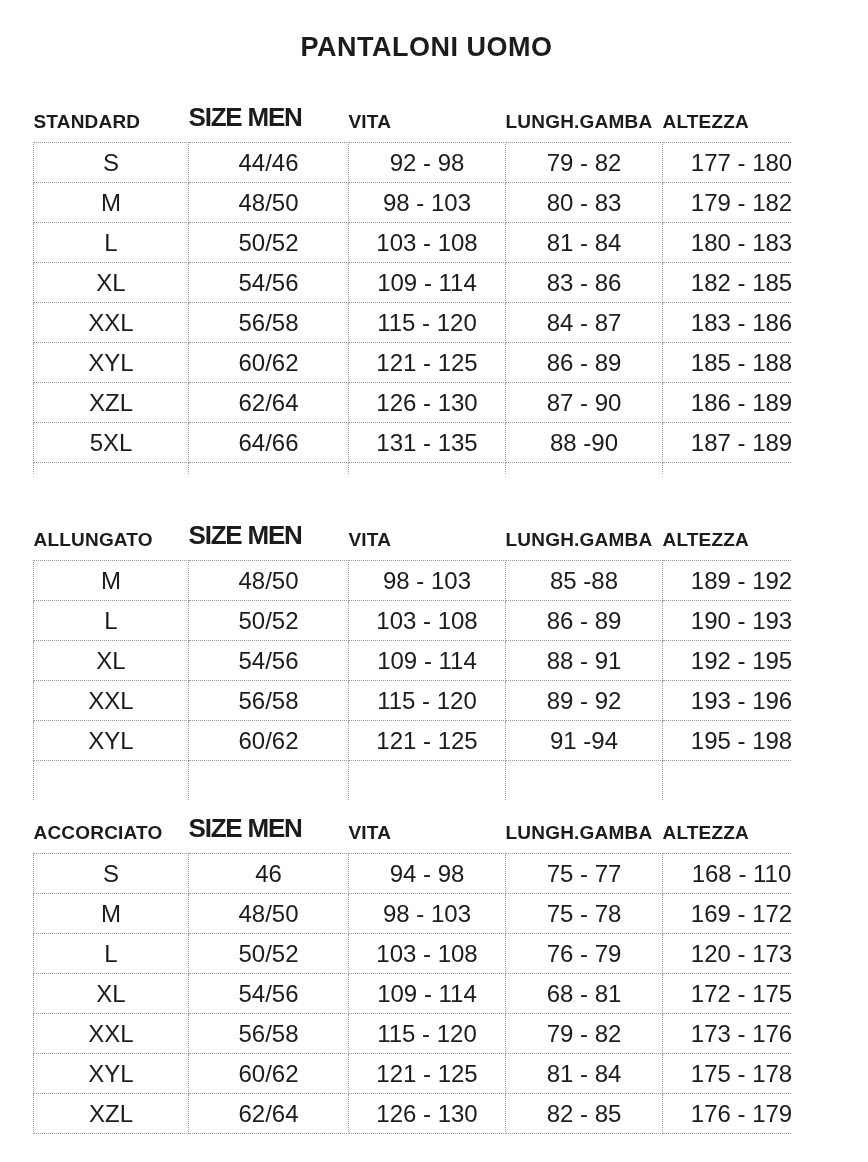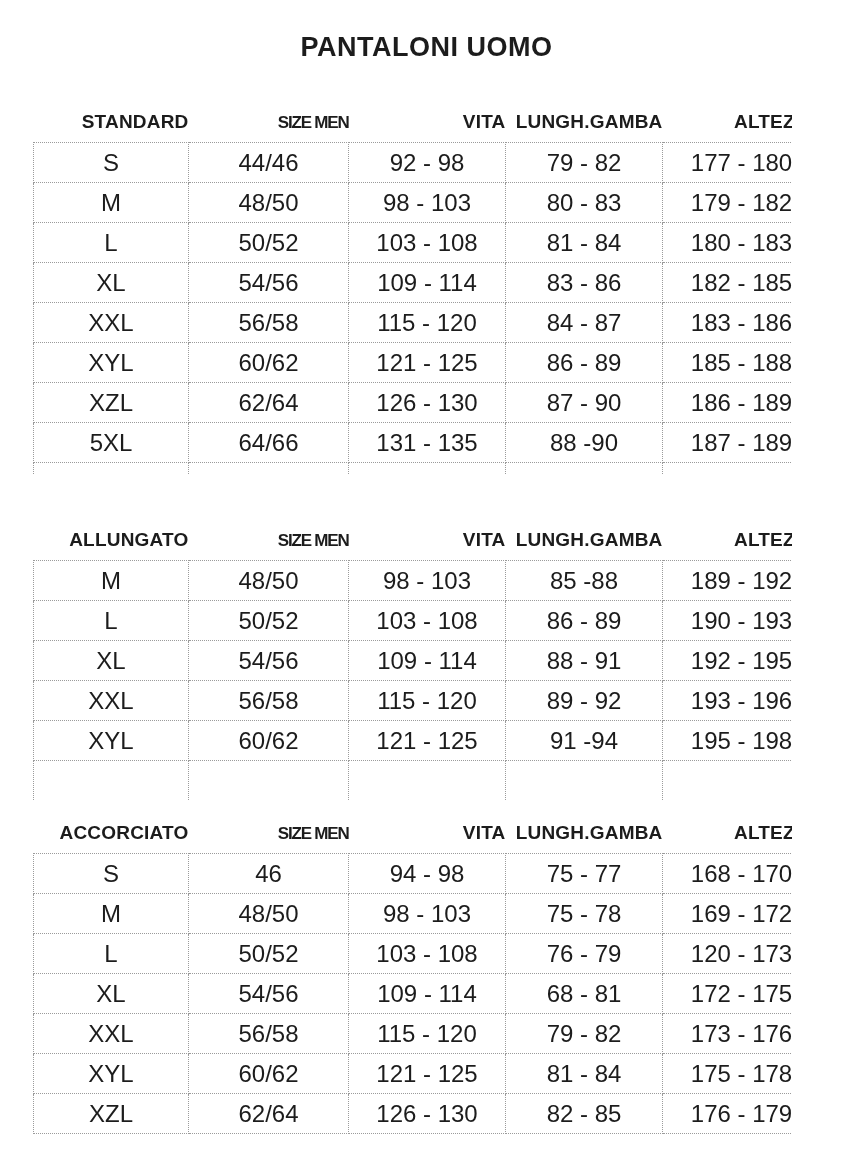--- a/index.html
+++ b/index.html
@@ -38,28 +38,28 @@
   table.size-table col.c4 { width: 157px; }
   table.size-table col.c5 { width: 158px; }
   #table-standard   { margin-top: 36px; }
   #table-allungato  { margin-top: 41px; }
   #table-accorciato { margin-top: 8px; }
   table.size-table th {
     border: none;
     height: 36px;
     vertical-align: bottom;
     padding: 0 0 9px 0;
-    text-align: right;
+    text-align: left;
     font-size: 19px;
     font-weight: bold;
     letter-spacing: 0.2px;
     white-space: nowrap;
   }
   table.size-table th:nth-child(2) {
-    font-size: 17px;
+    font-size: 26px;
     letter-spacing: -1.2px;
   }
   table.size-table td {
     border: 1px dotted #9b9b9b;
     height: 37px;
     text-align: center;
     vertical-align: middle;
     font-size: 24px;
     font-weight: normal;
     white-space: nowrap;
@@ -239,21 +239,21 @@
         <th>LUNGH.GAMBA</th>
         <th>ALTEZZA</th>
       </tr>
     </thead>
     <tbody>
         <tr>
           <td>S</td>
           <td>46</td>
           <td>94 - 98</td>
           <td>75 - 77</td>
-          <td>168 - 170</td>
+          <td>168 - 110</td>
         </tr>
         <tr>
           <td>M</td>
           <td>48/50</td>
           <td>98 - 103</td>
           <td>75 - 78</td>
           <td>169 - 172</td>
         </tr>
         <tr>
           <td>L</td>

